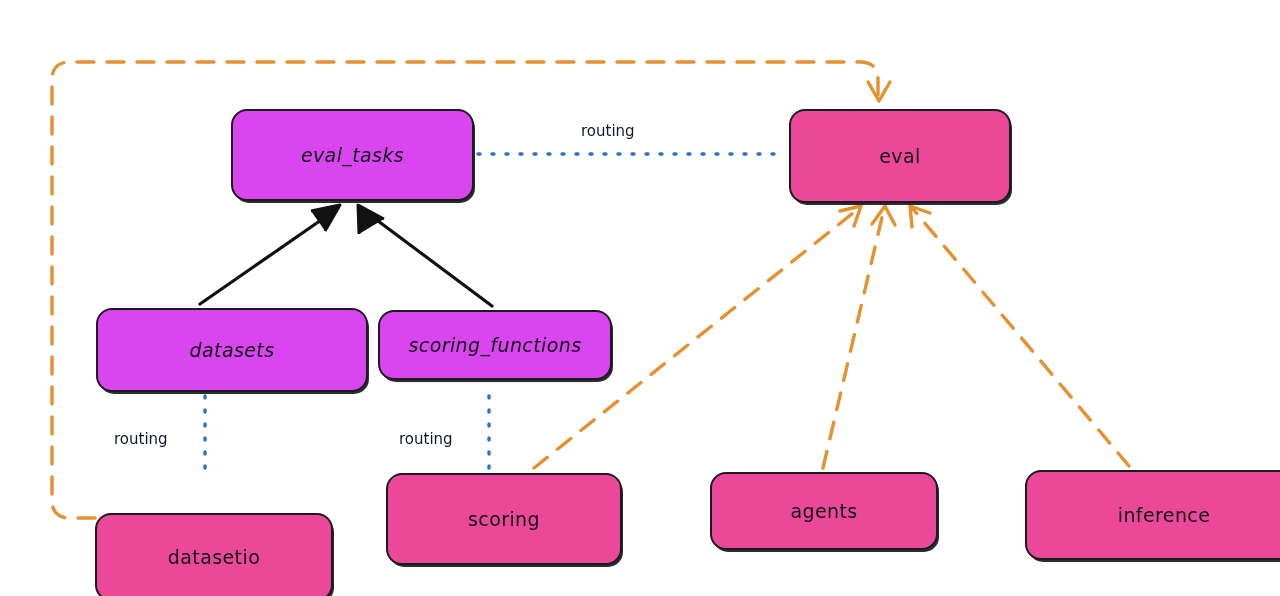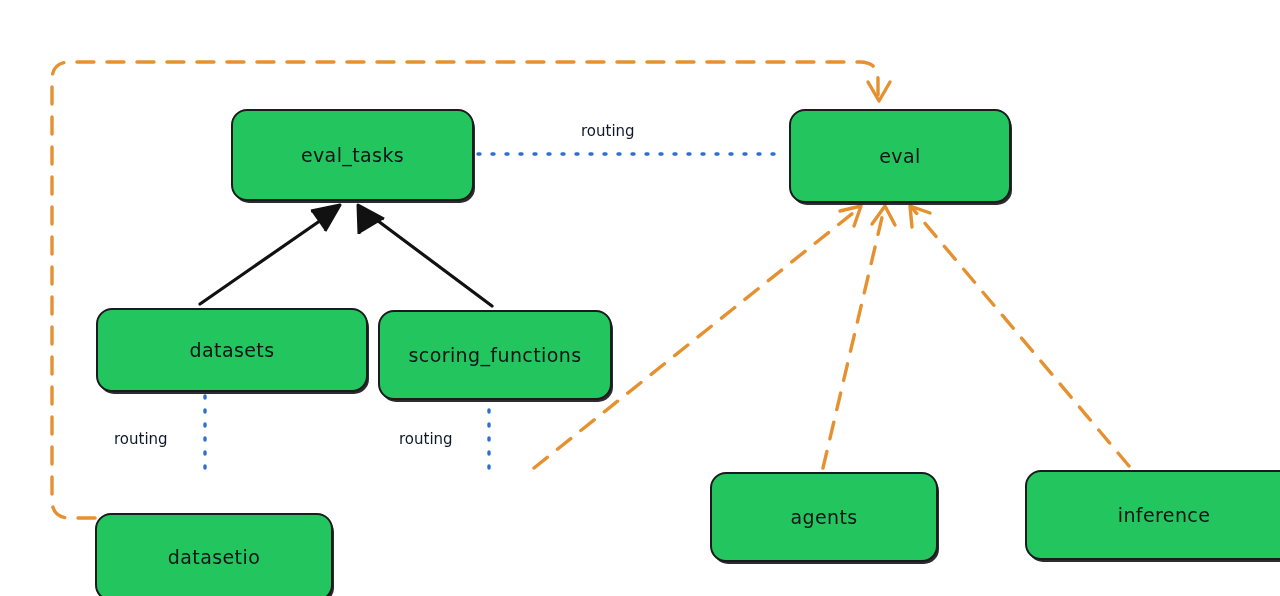--- a/index.html
+++ b/index.html
@@ -34,22 +34,22 @@
     border-radius: 16px;
     display: flex;
     align-items: center;
     justify-content: center;
     font-family: "DejaVu Sans", sans-serif;
     font-size: 19px;
     letter-spacing: 0.4px;
     color: #111317;
     box-shadow: 2px 3px 0 -1px rgba(20,20,25,0.9);
   }
-  .node.blue  { background: #22c55e; }
-  .node.green { background: #22c55e; }
+  .node.blue  { background: #d946ef; font-style: italic; }
+  .node.green { background: #ec4899; }
   .node-label {
     pointer-events: none;
     white-space: nowrap;
   }
   .edge-label {
     position: absolute;
     color: #0f172a;
     font-family: "DejaVu Sans", sans-serif;
     font-size: 15px;
     white-space: nowrap;
@@ -110,30 +110,33 @@
   </div>
 
   <div class="node green" style="left:789px; top:109px; width:222px; height:94px;">
     <span class="node-label">eval</span>
   </div>
 
   <div class="node blue" style="left:96px; top:308px; width:272px; height:84px;">
     <span class="node-label">datasets</span>
   </div>
 
-  <div class="node blue" style="left:378px; top:310px; width:234px; height:90px;">
+  <div class="node blue" style="left:378px; top:310px; width:234px; height:70px;">
     <span class="node-label">scoring_functions</span>
   </div>
 
   <div class="node green" style="left:95px; top:478px; width:238px; height:88px;margin-top:35px;">
     <span class="node-label">datasetio</span>
   </div>
 
+  <div class="node green" style="left:386px; top:473px; width:236px; height:92px;">
+    <span class="node-label">scoring</span>
+  </div>
 
-  <div class="node green" style="left:710px; top:472px; width:228px; height:90px;">
+  <div class="node green" style="left:710px; top:472px; width:228px; height:78px;">
     <span class="node-label">agents</span>
   </div>
 
   <div class="node green" style="left:1025px; top:470px; width:278px; height:90px;">
     <span class="node-label">inference</span>
   </div>
 
   <div class="edge-label" style="left:581px; top:122px;">routing</div>
 
   <div class="edge-label" style="left:114px; top:430px;">routing</div>

